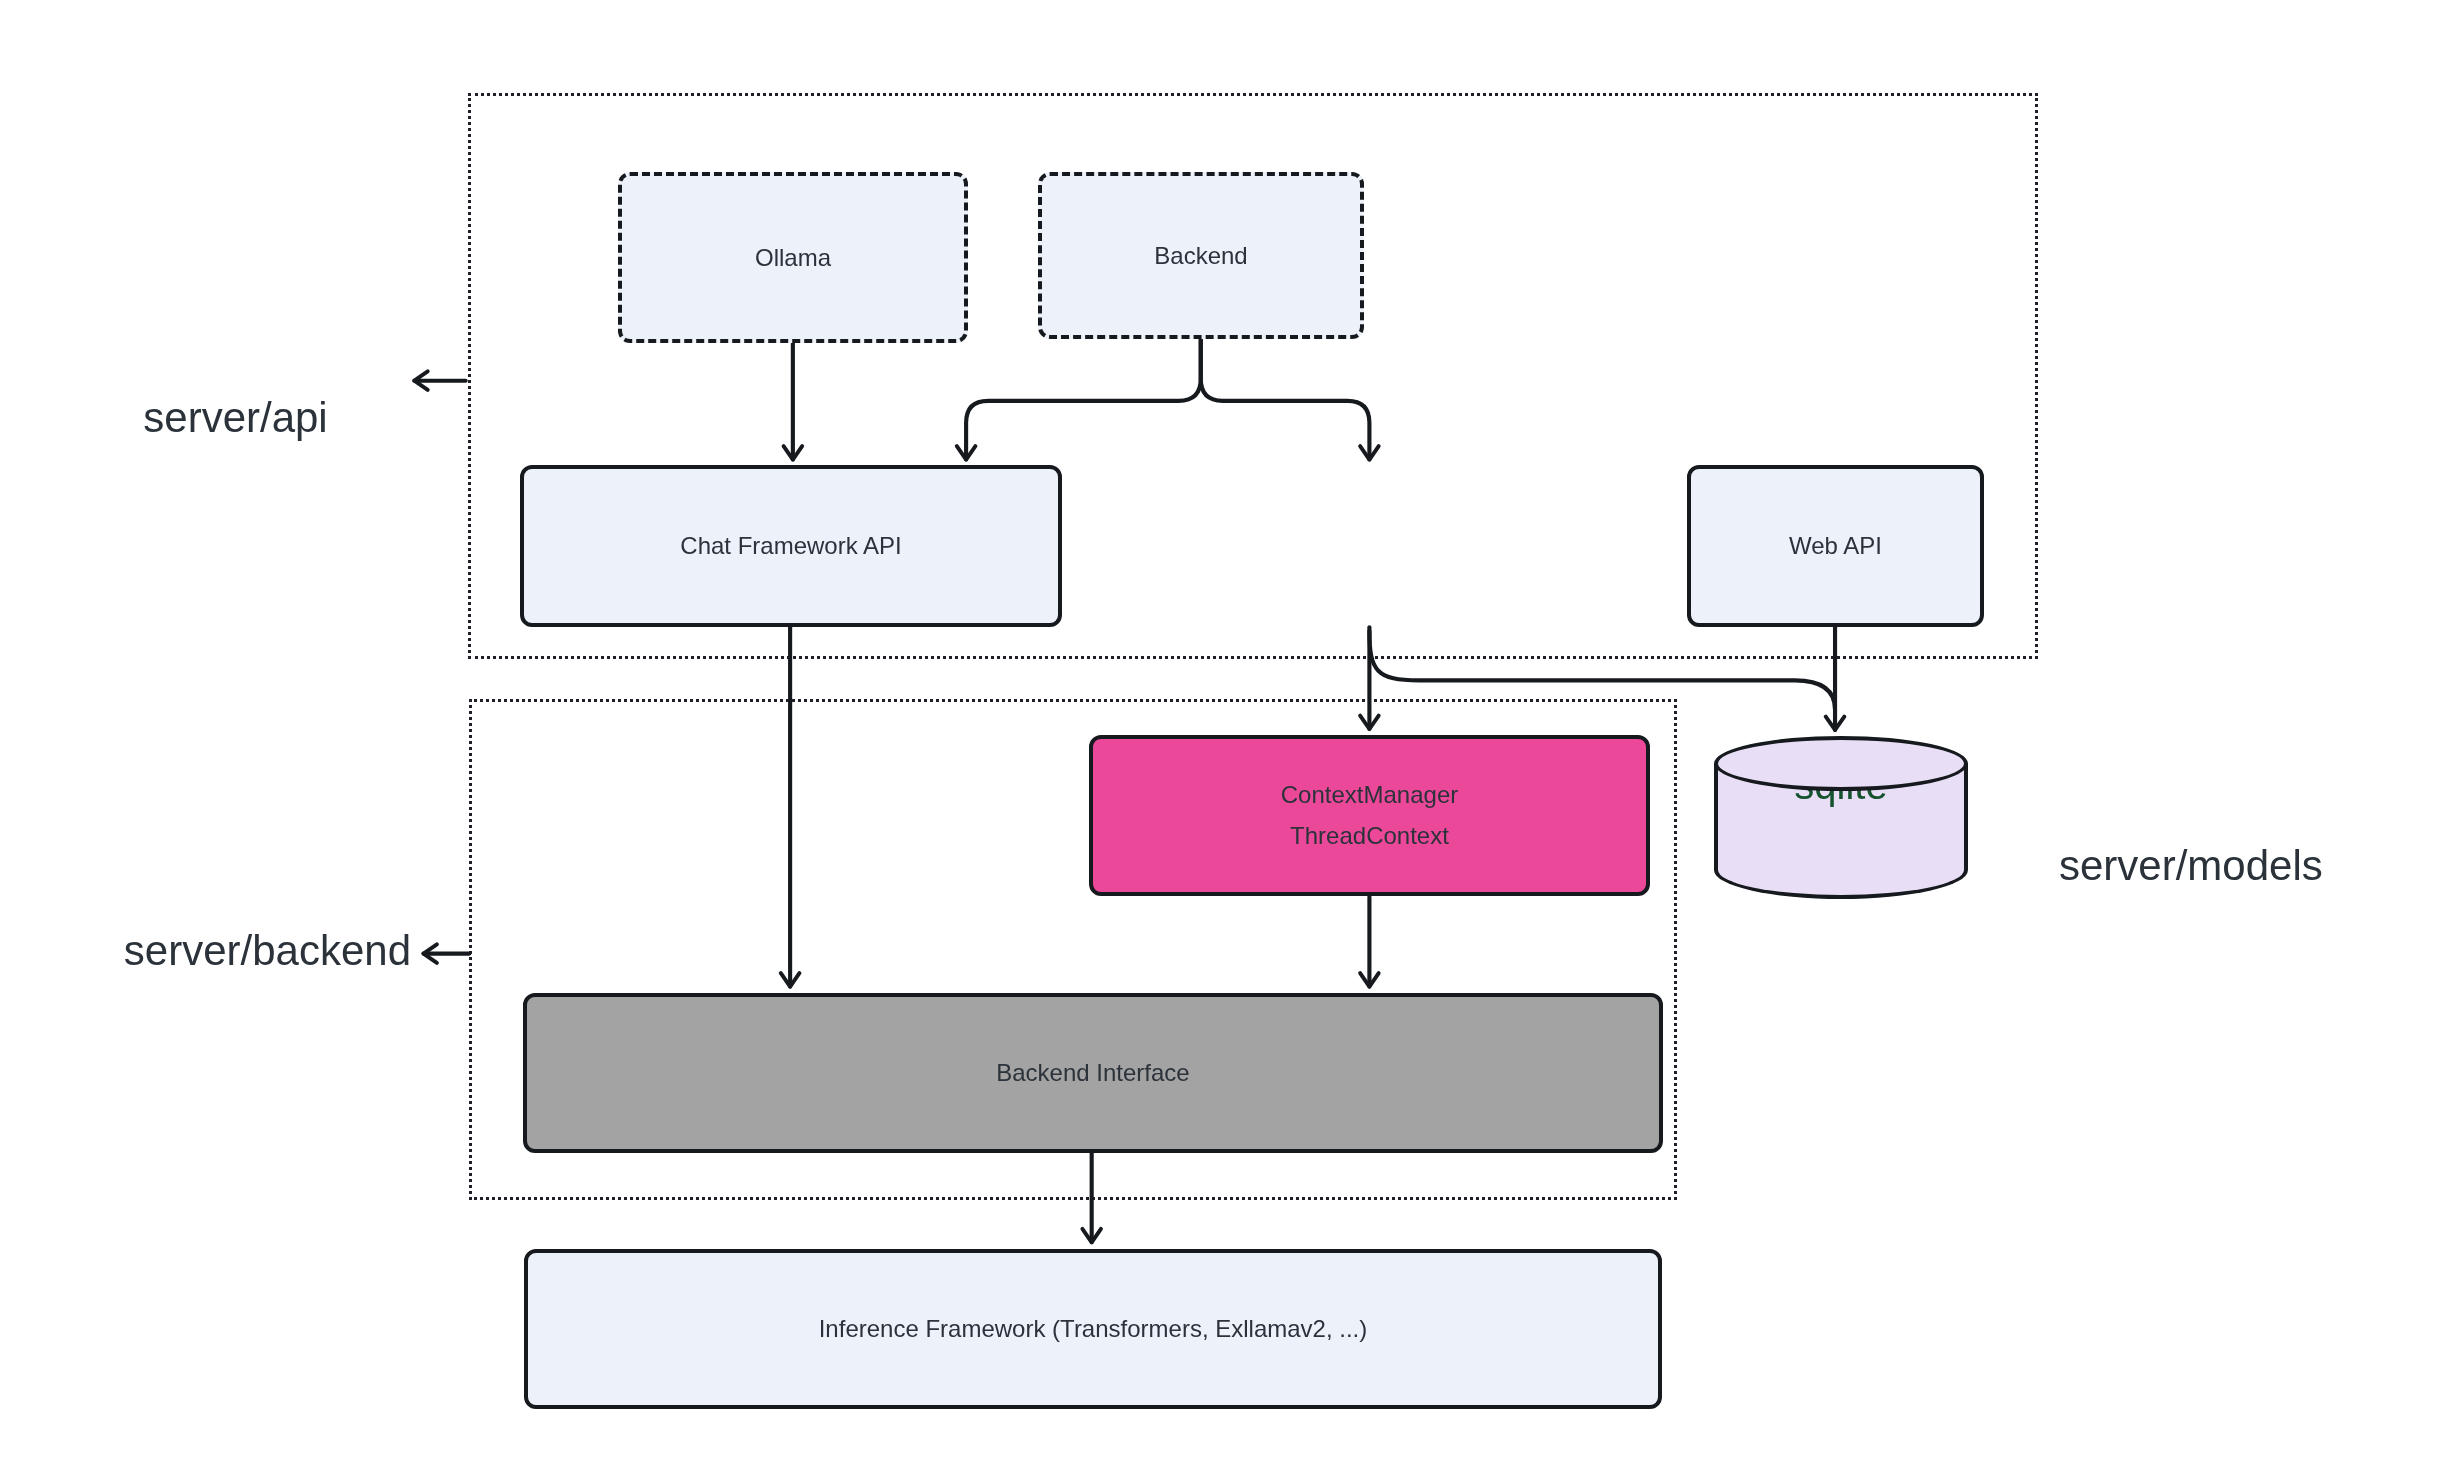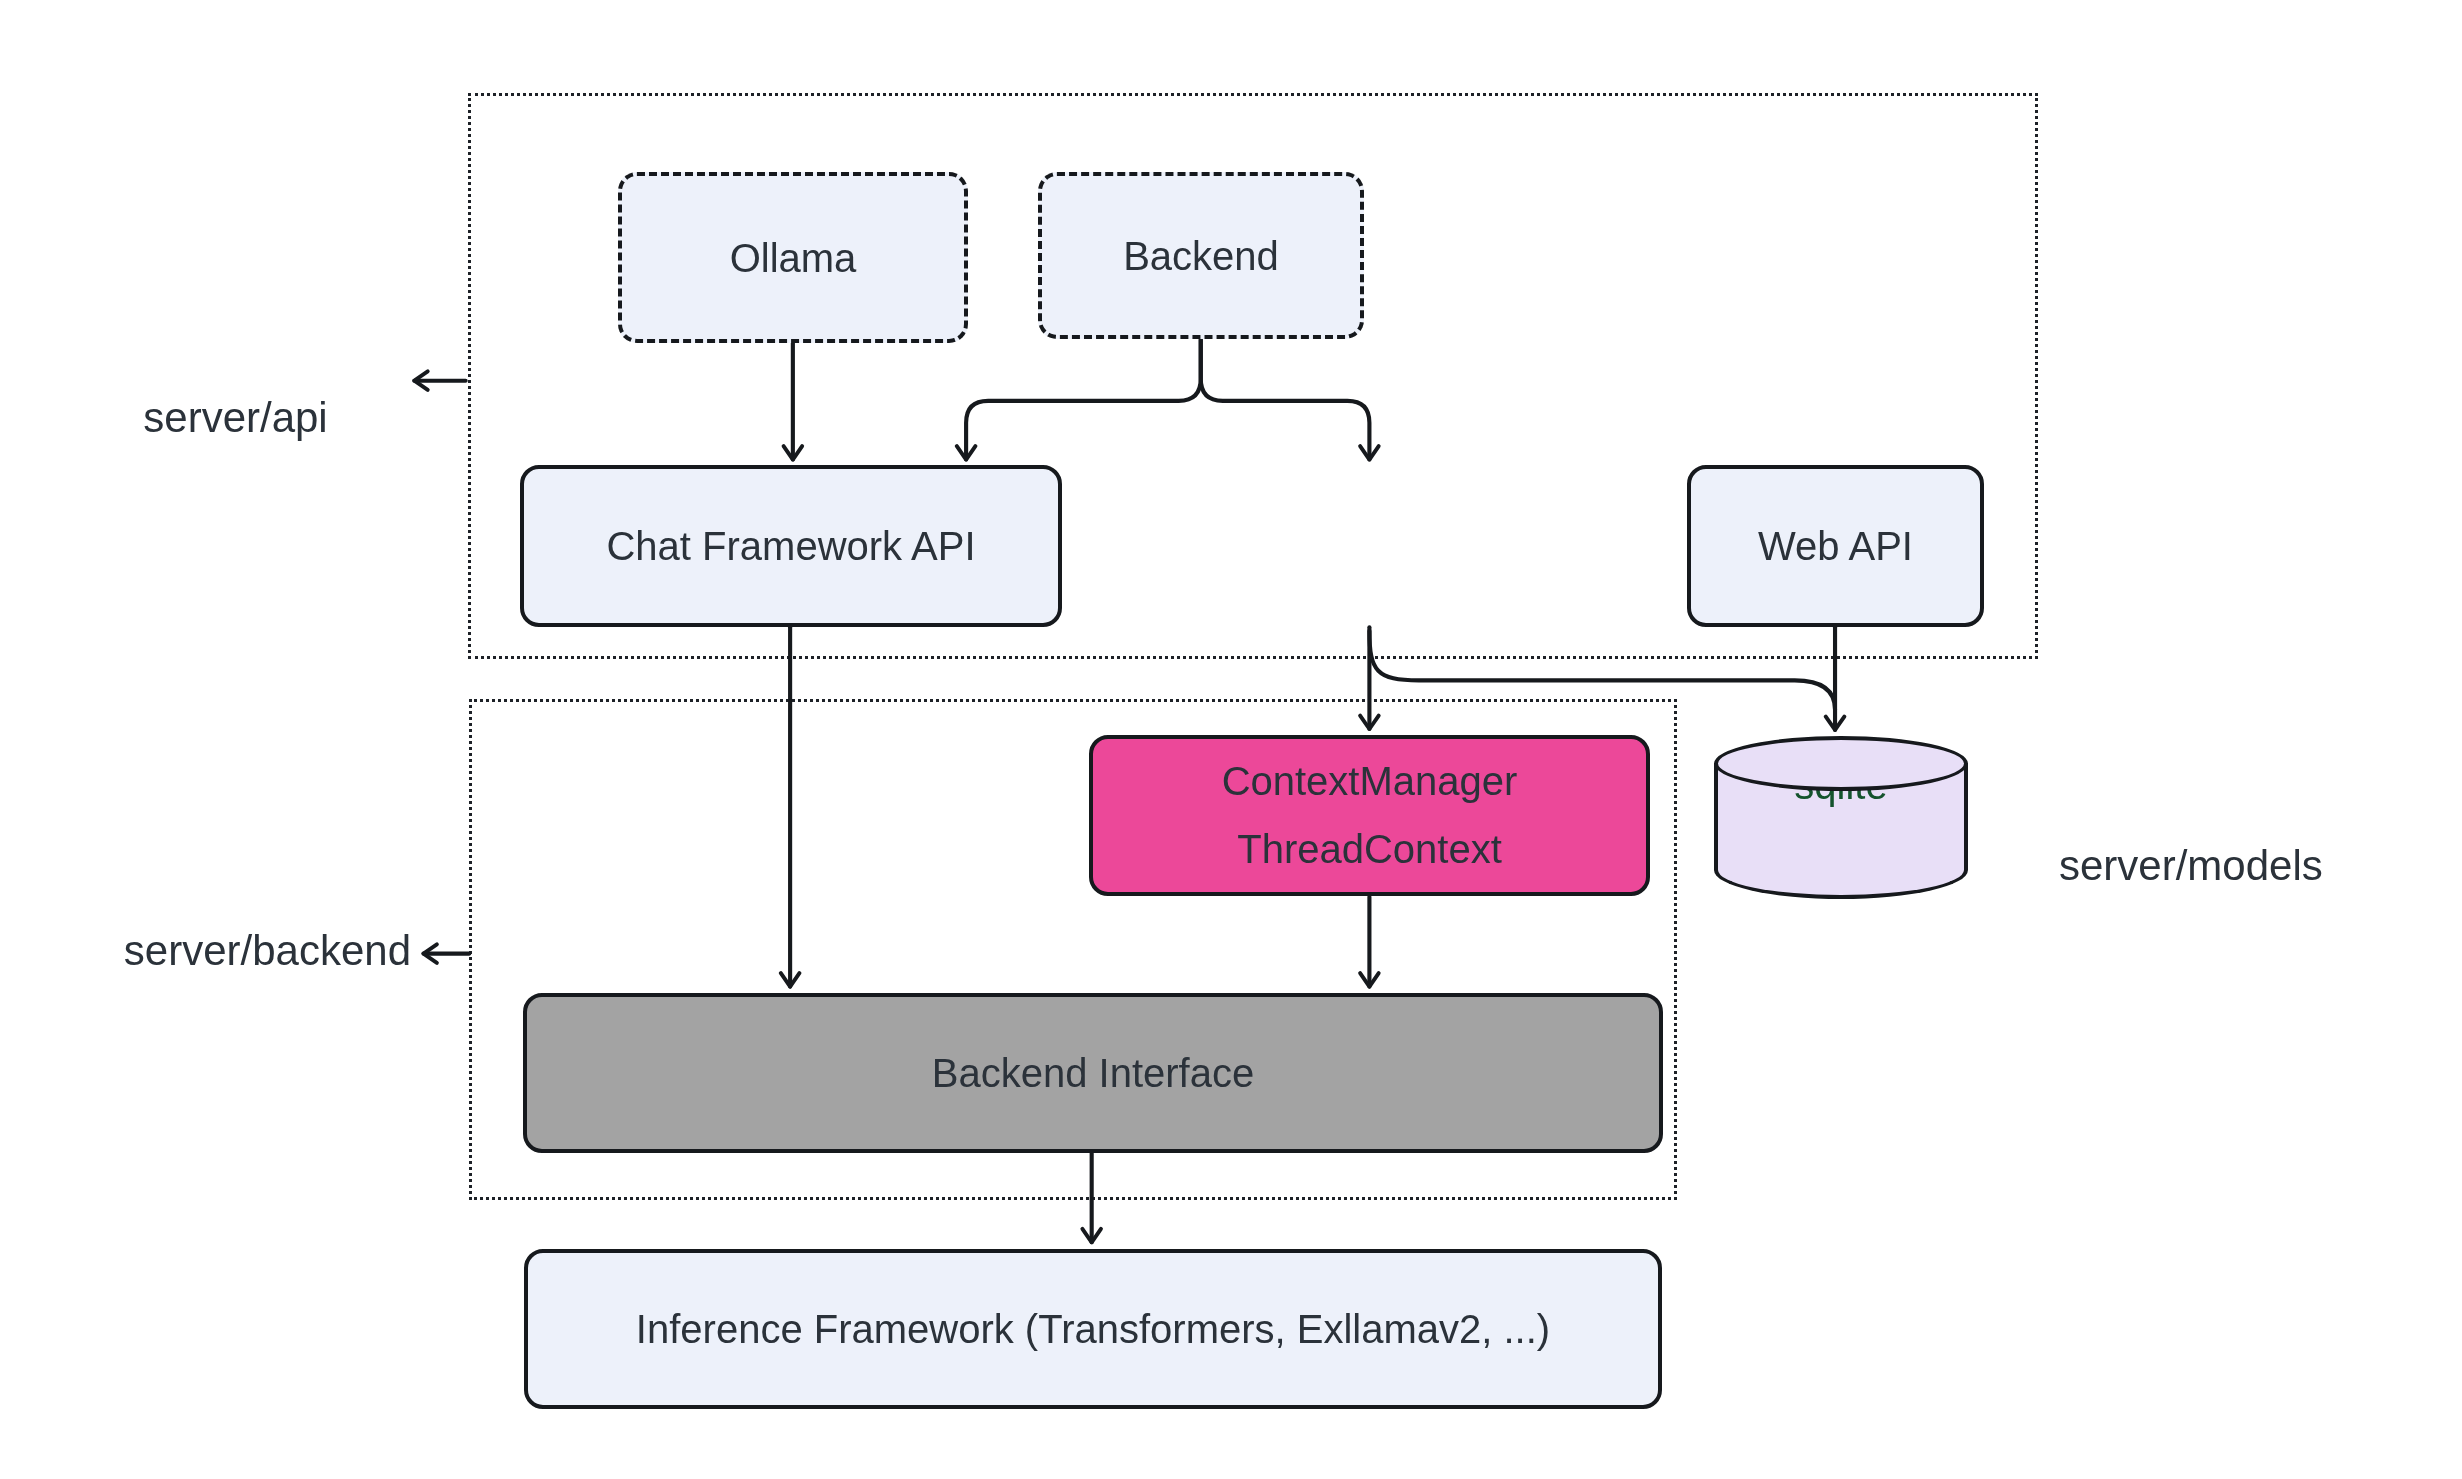--- a/index.html
+++ b/index.html
@@ -24,23 +24,23 @@
 
   
   .node {
     position: absolute;
     display: flex;
     flex-direction: column;
     align-items: center;
     justify-content: center;
     box-sizing: border-box;
     border: 4.6px solid #16191d;
-    border-radius: 19px;
+    border-radius: 12px;
     background: #edf1fa;
-    font-size: 40px;
+    font-size: 24px;
     line-height: 1.25;
     text-align: center;
     color: #2b323a;
   }
   .node.dashed { border: 4.6px dashed #16191d; }
   #node-ollama    { left: 618px;  top: 172px;  width: 350px;  height: 171px; }
   #node-openai    { left: 1038px; top: 172px;  width: 326px;  height: 167px; }
   #node-chat      { left: 520px;  top: 465px;  width: 542px;  height: 162px; }
   #node-assistant { left: 1093px; top: 465px;  width: 554px;  height: 162px; }
   #node-webapi    { left: 1687px; top: 465px;  width: 297px;  height: 162px; }

